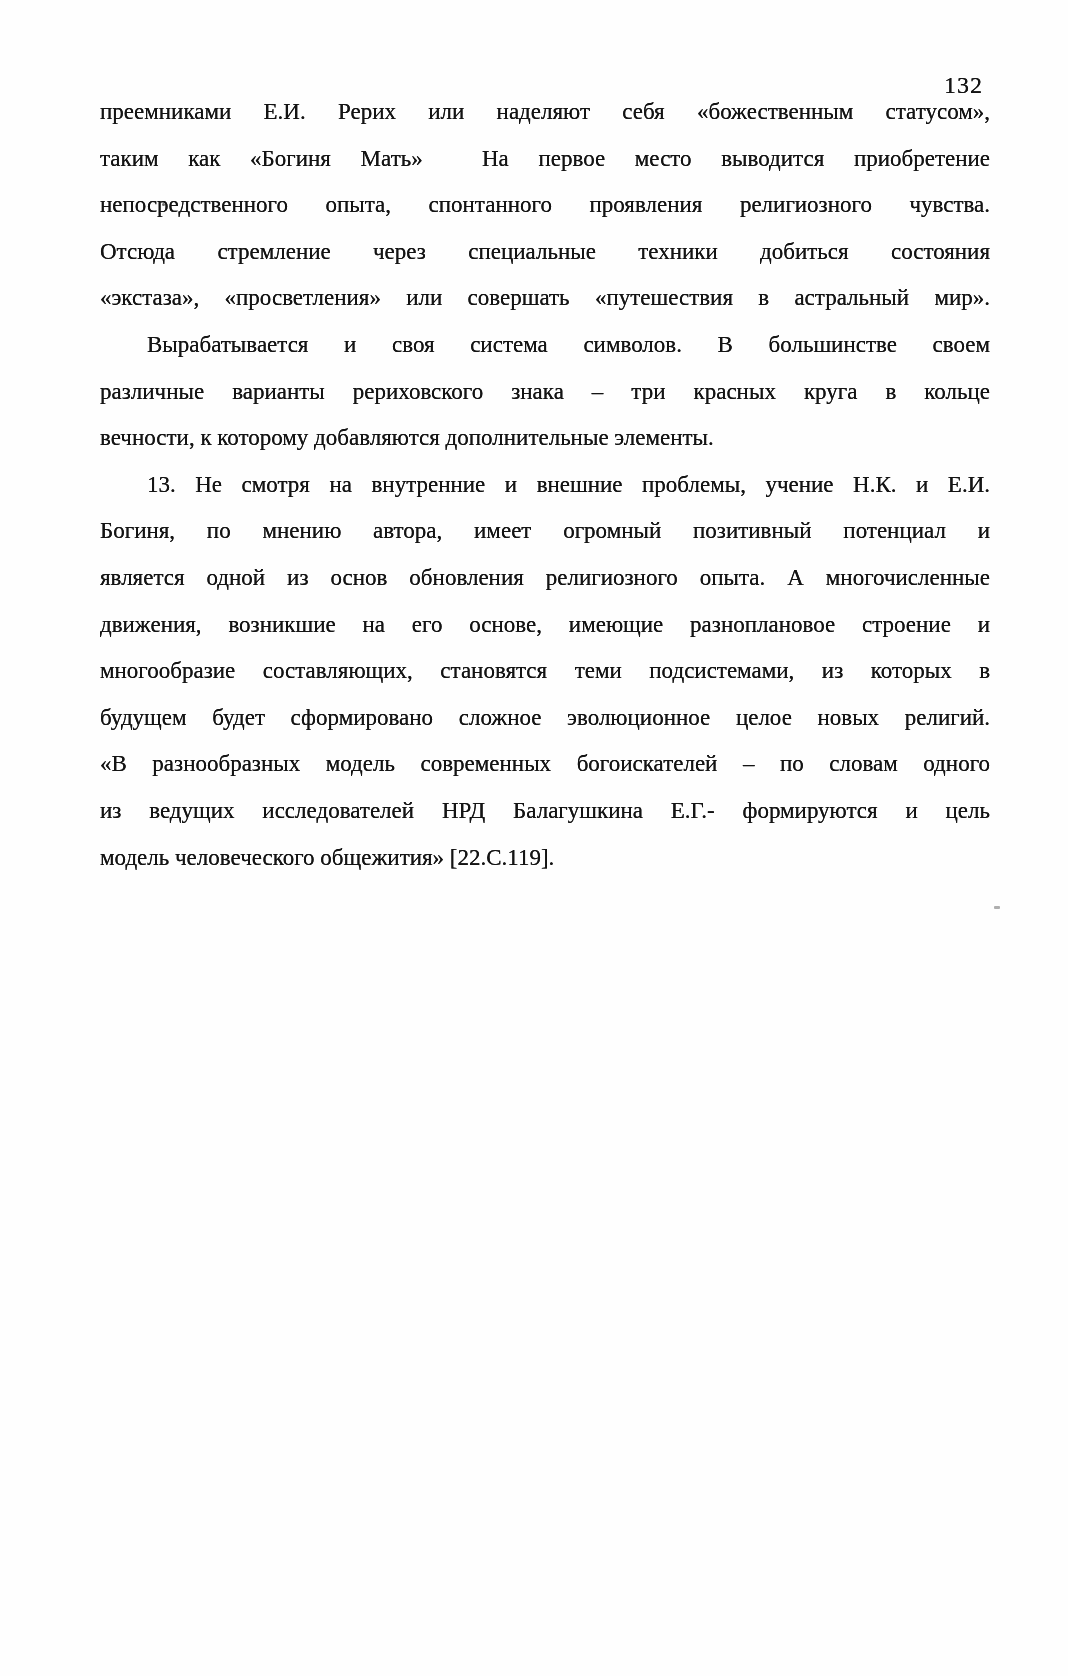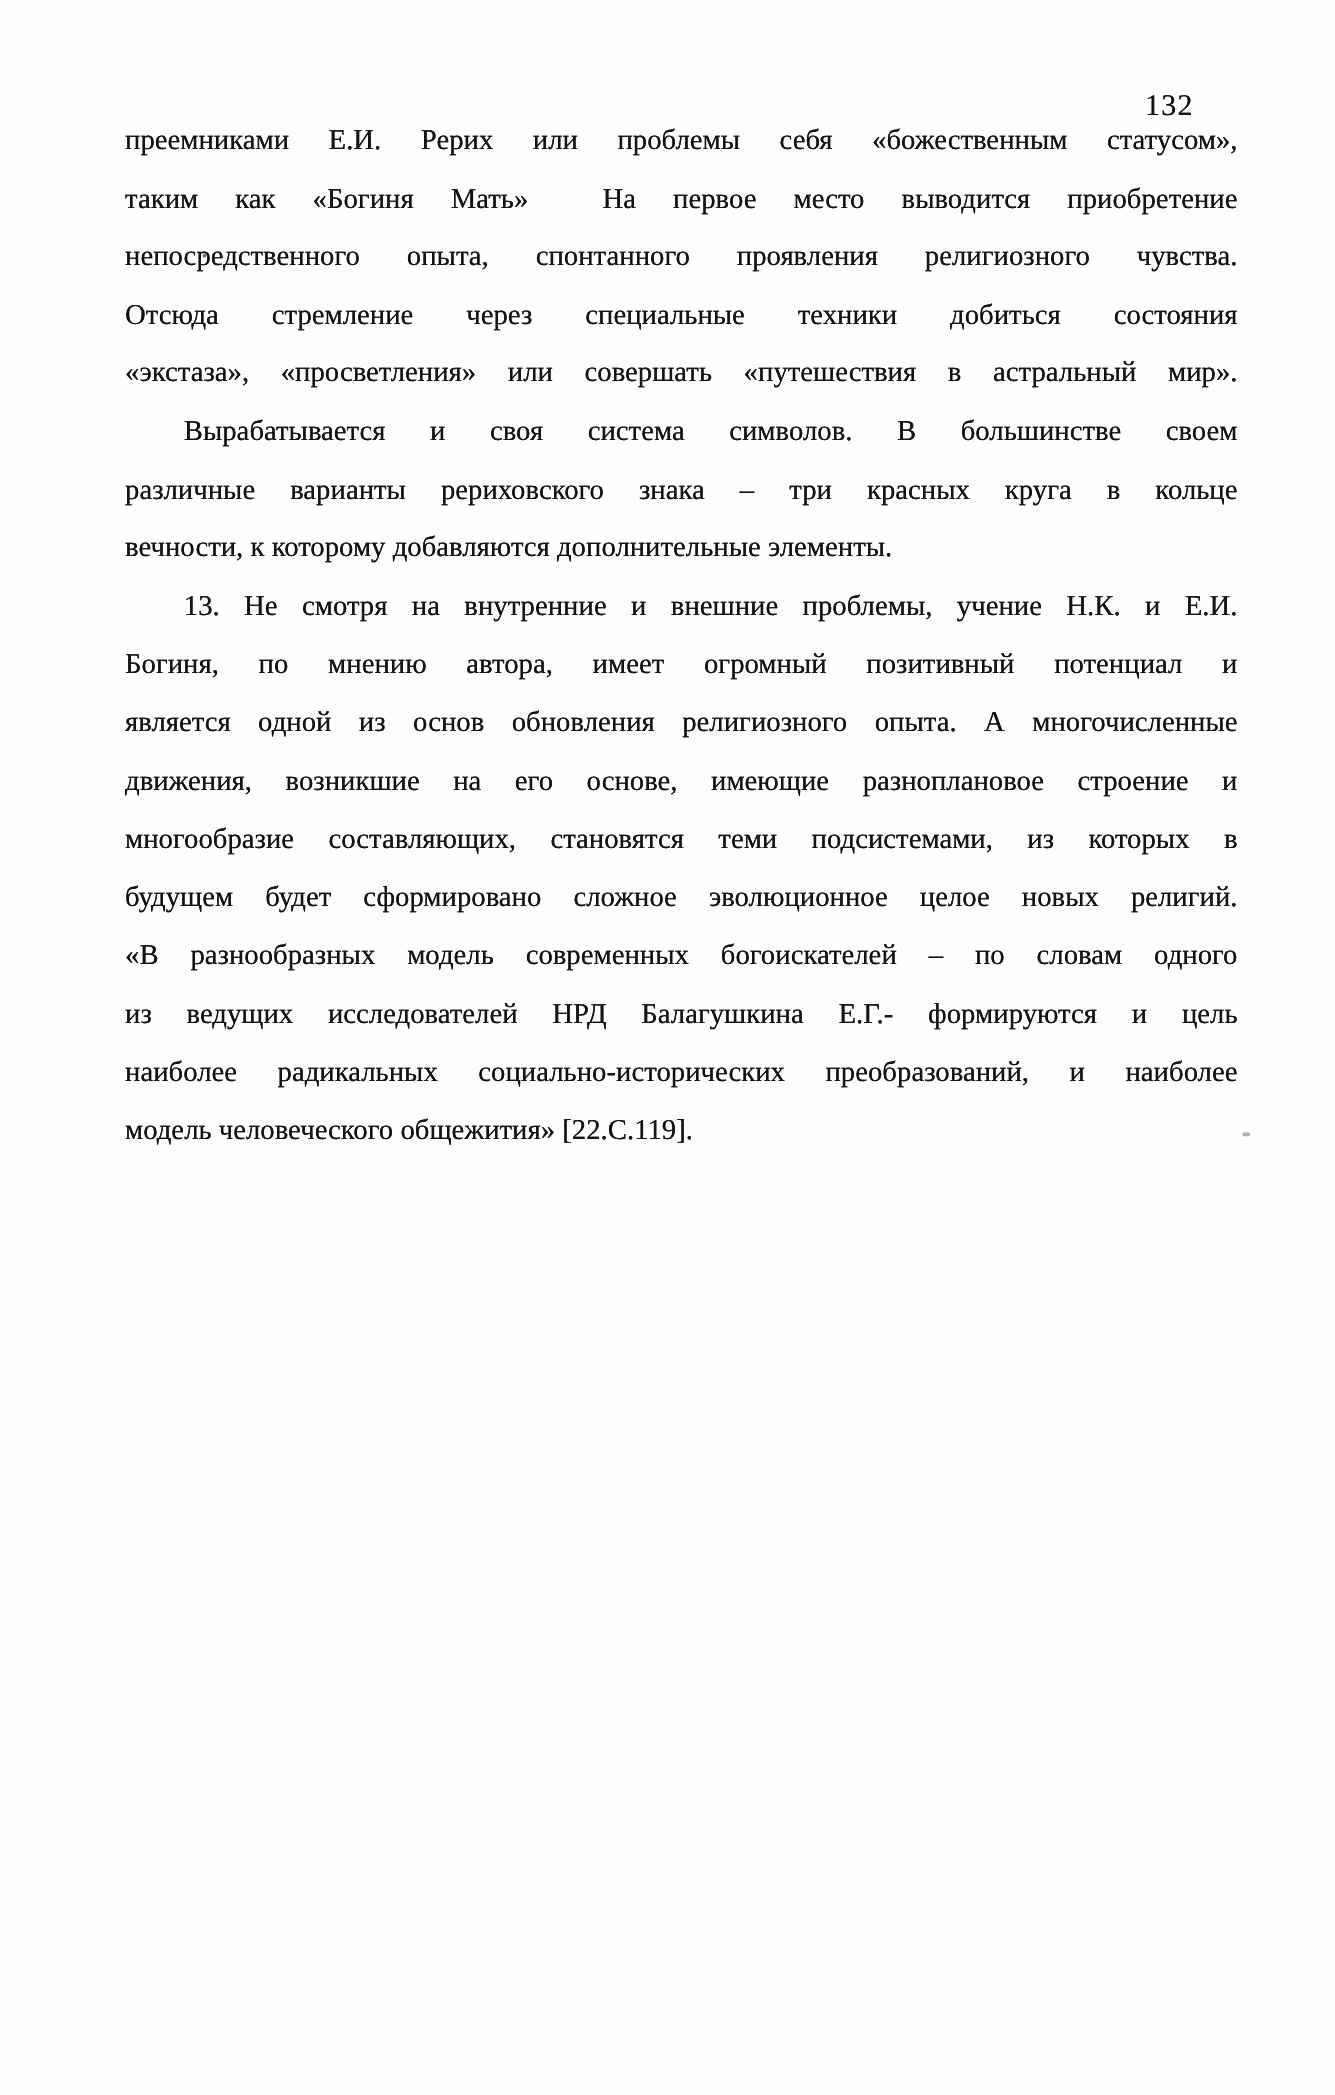--- a/index.html
+++ b/index.html
@@ -12,21 +12,21 @@
     width: 1068px;
     height: 1676px;
     background: #fefefe;
     overflow: hidden;
     font-family: "Liberation Serif", "DejaVu Serif", serif;
     color: #141414;
   }
   .page-number {
     position: absolute;
     top: 72px;
-    left: 916px;
+    left: 944px;
     font-size: 24px;
     letter-spacing: 1px;
     text-shadow: 0 0 0.4px currentColor;
   }
   .text-block {
     position: absolute;
     top: 89px;
     left: 100px;
     width: 890px;
     font-size: 23px;
@@ -58,21 +58,21 @@
 </head>
 <body>
 
 <div class="page">
 
   <div class="page-number">132</div>
 
   <div class="text-block">
 
     <div>
-      <div class="ln">преемниками Е.И. Рерих или проблемы себя «божественным статусом»,</div>
+      <div class="ln">преемниками Е.И. Рерих или наделяют себя «божественным статусом»,</div>
       <div class="ln">таким как «Богиня Мать»&nbsp; На первое место выводится приобретение</div>
       <div class="ln">непосредственного опыта, спонтанного проявления религиозного чувства.</div>
       <div class="ln">Отсюда стремление через специальные техники добиться состояния</div>
       <div class="ln">«экстаза», «просветления» или совершать «путешествия в астральный мир».</div>
     </div>
 
     <div>
       <div class="ln indent">Вырабатывается и своя система символов. В большинстве своем</div>
       <div class="ln">различные варианты рериховского знака – три красных круга в кольце</div>
       <div class="ln short">вечности, к которому добавляются дополнительные элементы.</div>
@@ -80,21 +80,20 @@
 
     <div>
       <div class="ln indent">13. Не смотря на внутренние и внешние проблемы, учение Н.К. и Е.И.</div>
       <div class="ln">Богиня, по мнению автора, имеет огромный позитивный потенциал и</div>
       <div class="ln">является одной из основ обновления религиозного опыта. А многочисленные</div>
       <div class="ln">движения, возникшие на его основе, имеющие разноплановое строение и</div>
       <div class="ln">многообразие составляющих, становятся теми подсистемами, из которых в</div>
       <div class="ln">будущем будет сформировано сложное эволюционное целое новых религий.</div>
       <div class="ln">«В разнообразных модель современных богоискателей – по словам одного</div>
       <div class="ln">из ведущих исследователей НРД Балагушкина Е.Г.- формируются и цель</div>
-      <div class="ln">наиболее радикальных социально-исторических преобразований, и наиболее</div>
       <div class="ln short">модель человеческого общежития» [22.С.119].</div>
     </div>
 
   </div>
 
   <div class="speck speck-1"></div>
   <div class="speck speck-2"></div>
 
 </div>
 

